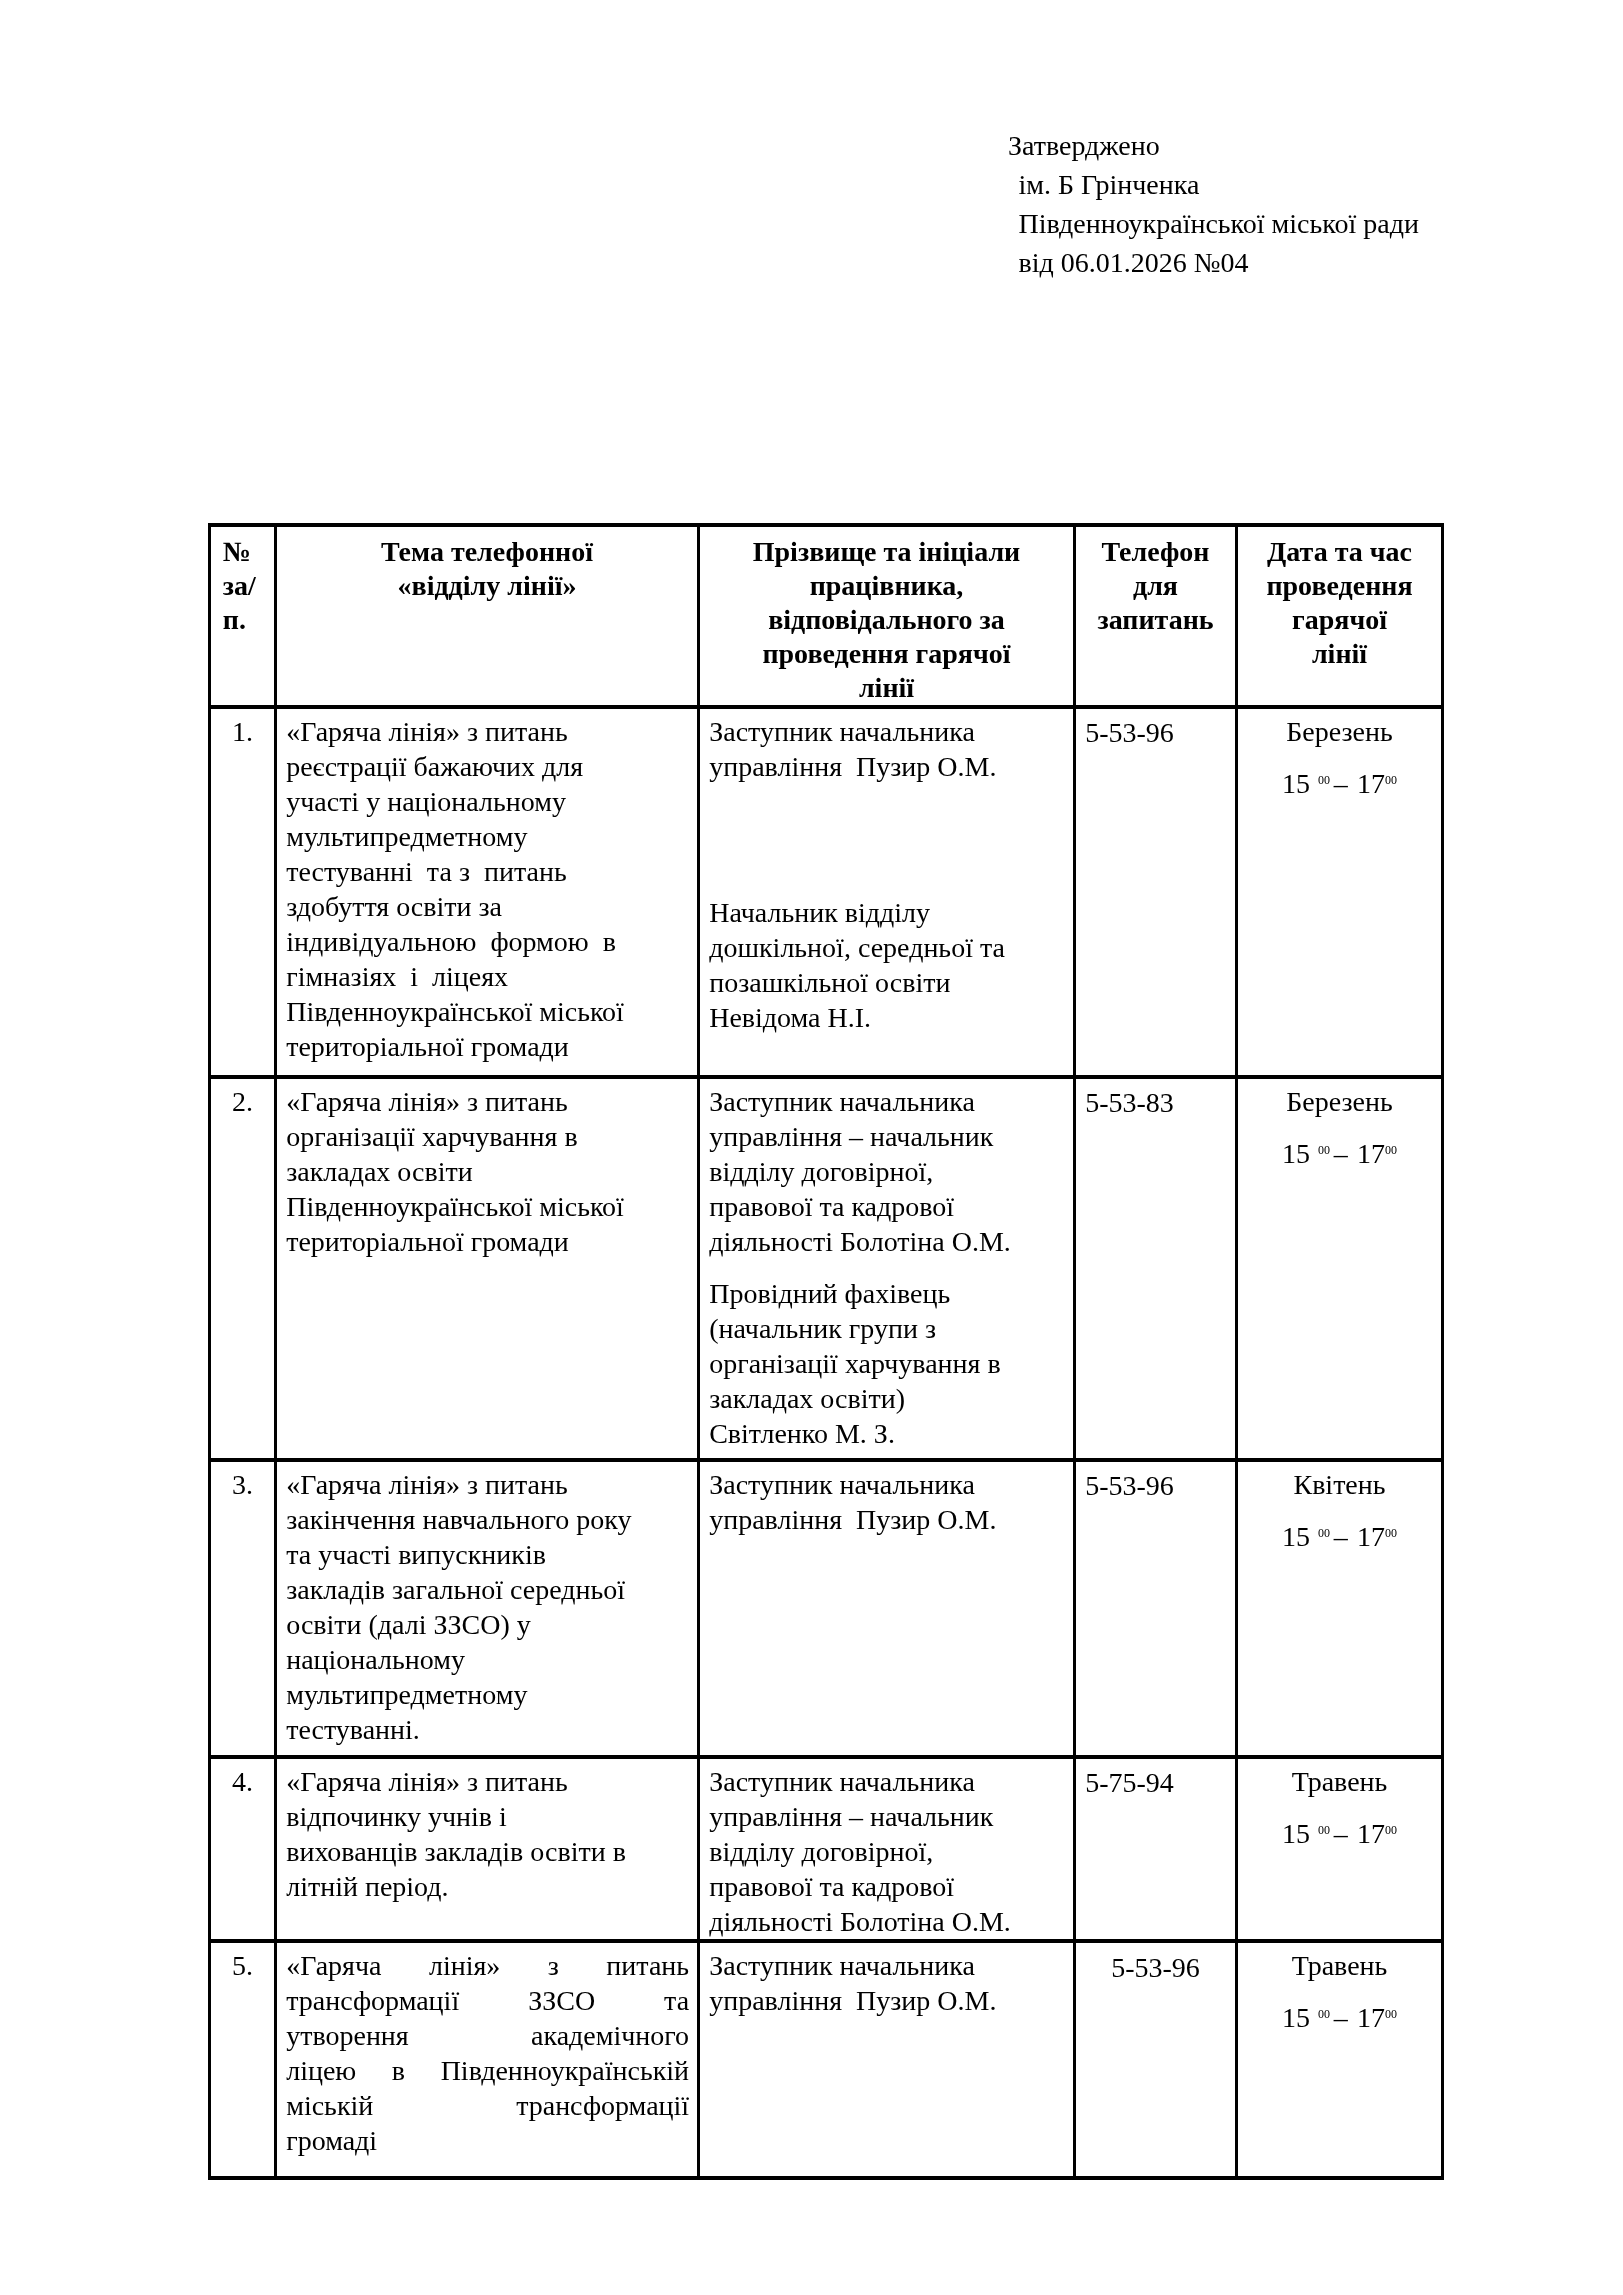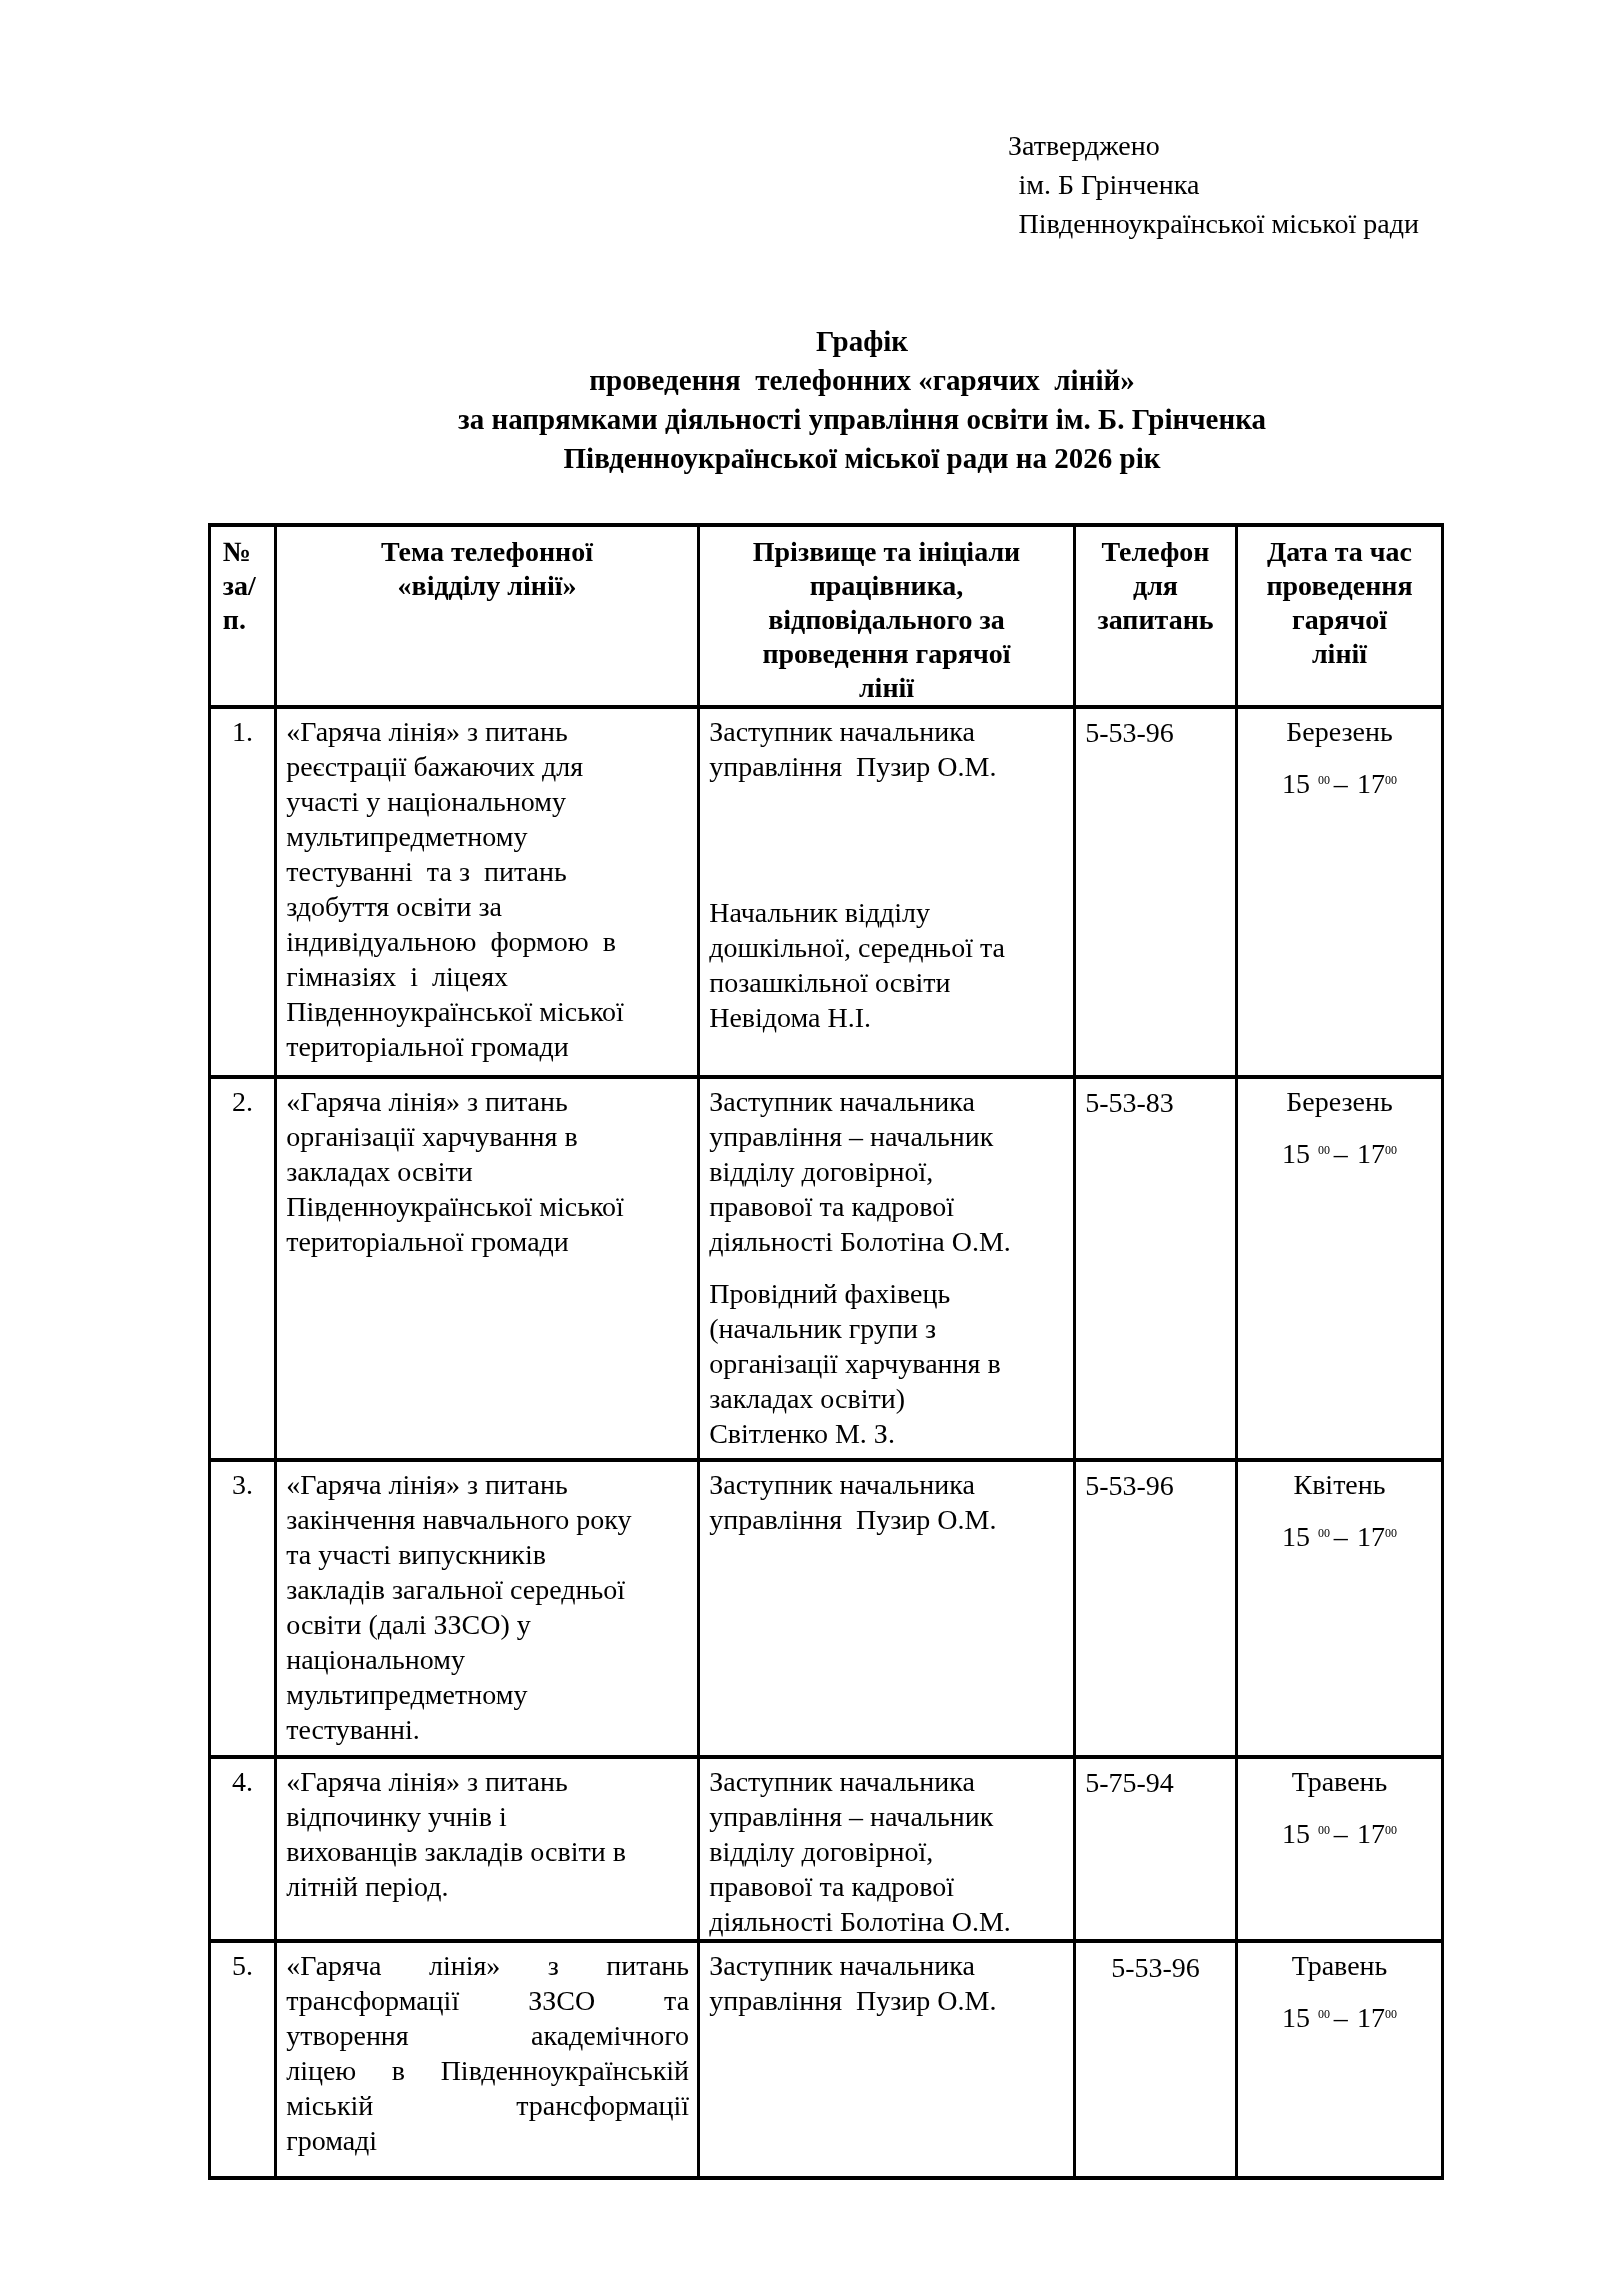--- a/index.html
+++ b/index.html
@@ -72,28 +72,23 @@
 </style>
 </head>
 <body>
 
 <div class="page">
 
   <div class="approval">
     <div class="ln">Затверджено</div>
     <div class="ln indent">ім. Б Грінченка</div>
     <div class="ln indent">Південноукраїнської міської ради</div>
+    <div class="ln indent">від 06.01.2026 №04</div>
   </div>
 
-  <div class="doc-title">
-    <div class="ln">Графік</div>
-    <div class="ln">проведення  телефонних «гарячих  ліній»</div>
-    <div class="ln">за напрямками діяльності управління освіти ім. Б. Грінченка</div>
-    <div class="ln">Південноукраїнської міської ради на 2026 рік</div>
-  </div>
 
   <table class="sched">
     <colgroup>
       <col style="width:66px">
       <col style="width:423px">
       <col style="width:376px">
       <col style="width:162px">
       <col style="width:206px">
     </colgroup>
     <thead>

